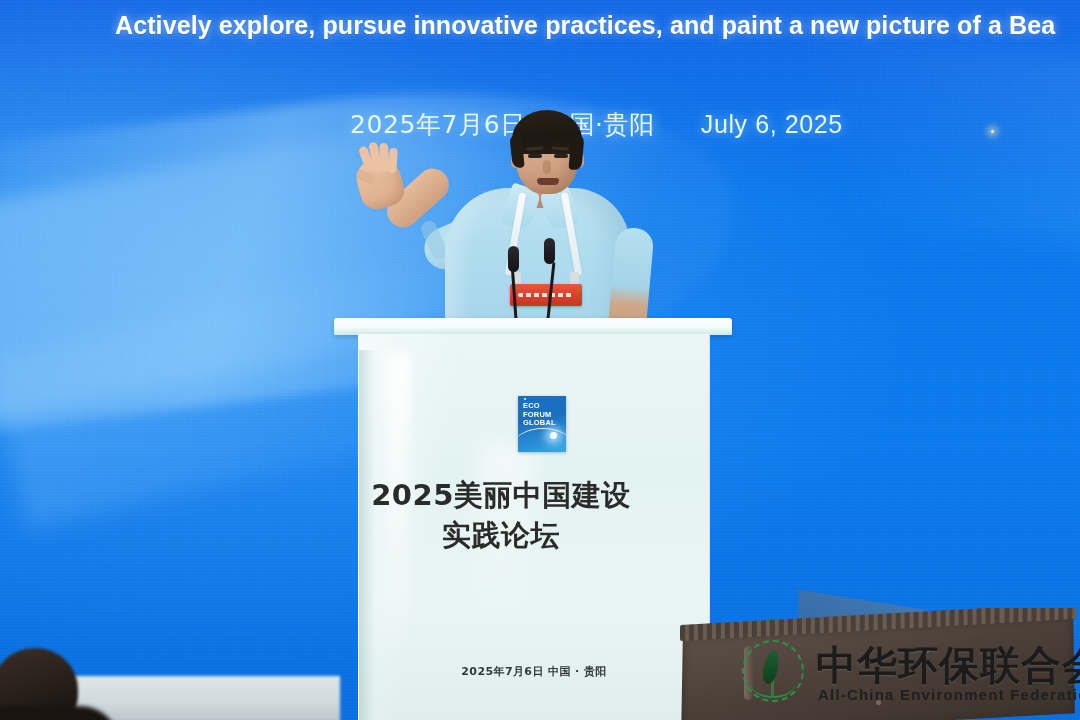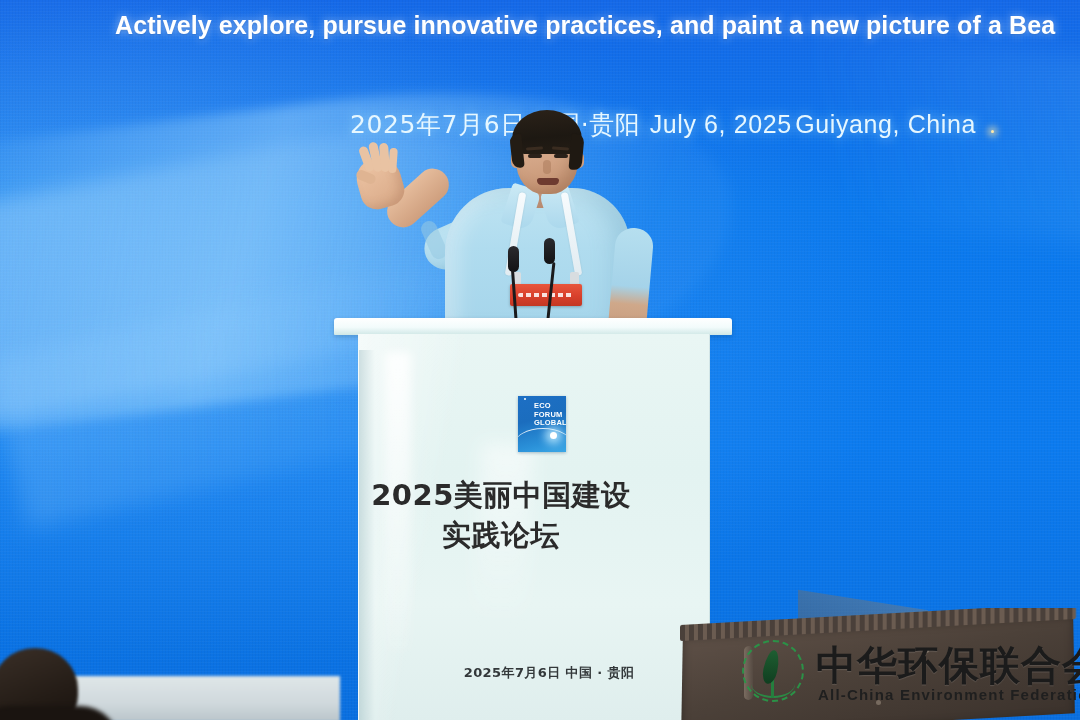--- a/index.html
+++ b/index.html
@@ -114,21 +114,21 @@
   }
 
   
   .logo{
     position:absolute;left:159px;top:62px;width:48px;height:56px;
     background:linear-gradient(165deg,#1d6fc4 0%,#1b6dbe 40%,#2a90d8 78%,#3aa7e6 100%);
     box-shadow:0 1px 3px rgba(0,50,90,.3);
     overflow:hidden;
   }
   .logo-text{
-    position:absolute;left:16px;top:6px;
+    position:absolute;left:5px;top:6px;
     color:#fff;font-size:7.5px;line-height:8.5px;font-weight:bold;
     letter-spacing:.2px;
   }
   .logo-sun{
     position:absolute;right:9px;bottom:13px;width:7px;height:7px;border-radius:50%;
     background:#ffffff;box-shadow:0 0 9px 5px rgba(190,235,255,.85);
   }
   .logo-horizon{
     position:absolute;left:-4px;bottom:7px;width:58px;height:16px;
     border-top:1.6px solid rgba(255,255,255,.85);
@@ -143,21 +143,21 @@
     font-family:"DejaVu Sans",sans-serif;
     font-size:29px;font-weight:bold;color:#2b2b2b;letter-spacing:.5px;
   }
   .forum-sub{
     position:absolute;left:0;top:182px;width:350px;text-align:center;
     font-size:12.5px;color:#3a3a3a;letter-spacing:.35px;
   }
   .podium-date-cn{
     position:absolute;left:0;top:330px;width:350px;text-align:center;
     font-family:"DejaVu Sans",sans-serif;
-    font-size:13px;font-weight:bold;color:#33383a;letter-spacing:.4px;margin-left:15px;
+    font-size:11px;font-weight:bold;color:#33383a;letter-spacing:.4px;
   }
   .podium-date-en{
     position:absolute;left:0;top:348px;width:350px;text-align:center;
     font-size:12px;color:#33383a;letter-spacing:.3px;
   }
 
   
   .speaker{position:absolute;left:330px;top:120px;width:360px;height:215px;}
   .torso{
     position:absolute;left:115px;top:68px;width:185px;height:150px;
@@ -373,21 +373,20 @@
 
   <div class="headline">Actively explore, pursue innovative practices, and paint a new picture of a Bea</div>
 
   <div class="subline">
     <span class="cn">2025年7月6日</span>
     <span class="gap2"></span>
     <span class="cn">中国·贵阳</span>
     <span class="gap"></span>
     <span>July 6, 2025</span>
     <span class="gap2"></span>
-    <span>Guiyang, China</span>
   </div>
 
   <div class="speaker">
     <div class="upperarm"></div>
     <div class="sleeve-edge"></div>
     <div class="forearm"></div>
     <div class="hand"></div>
     <div class="finger f1"></div>
     <div class="finger f2"></div>
     <div class="finger f3"></div>

